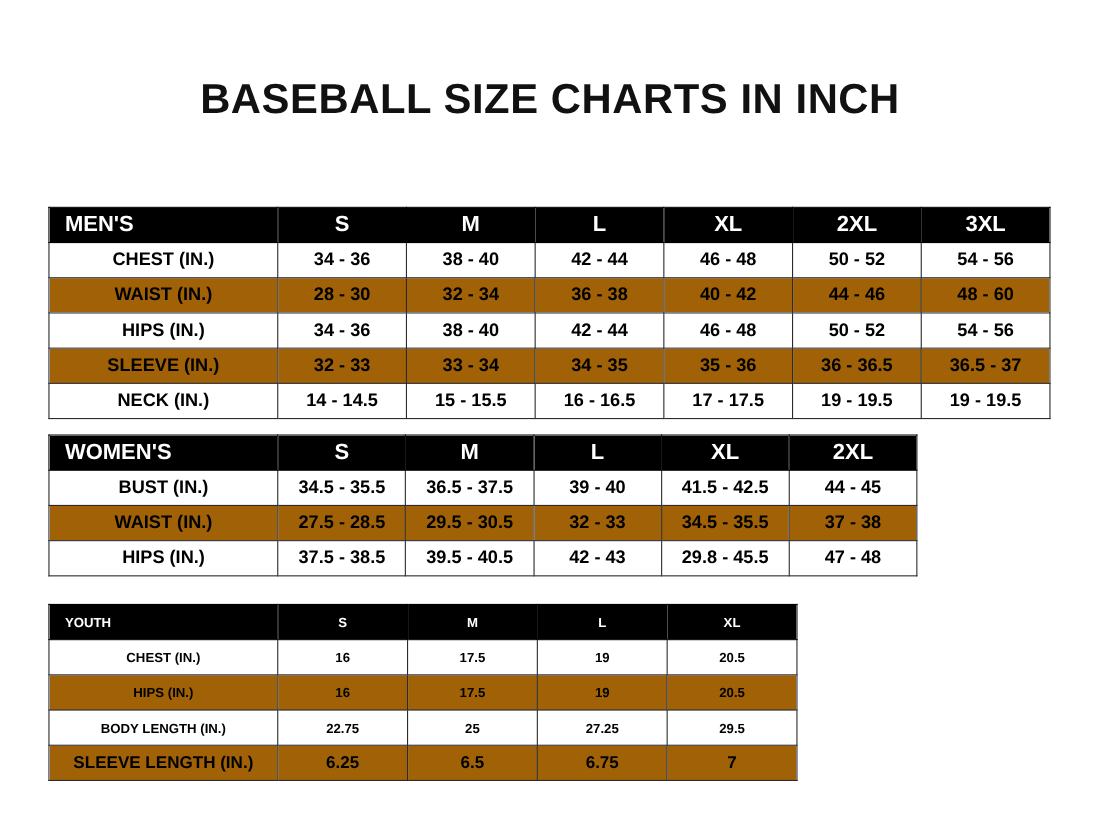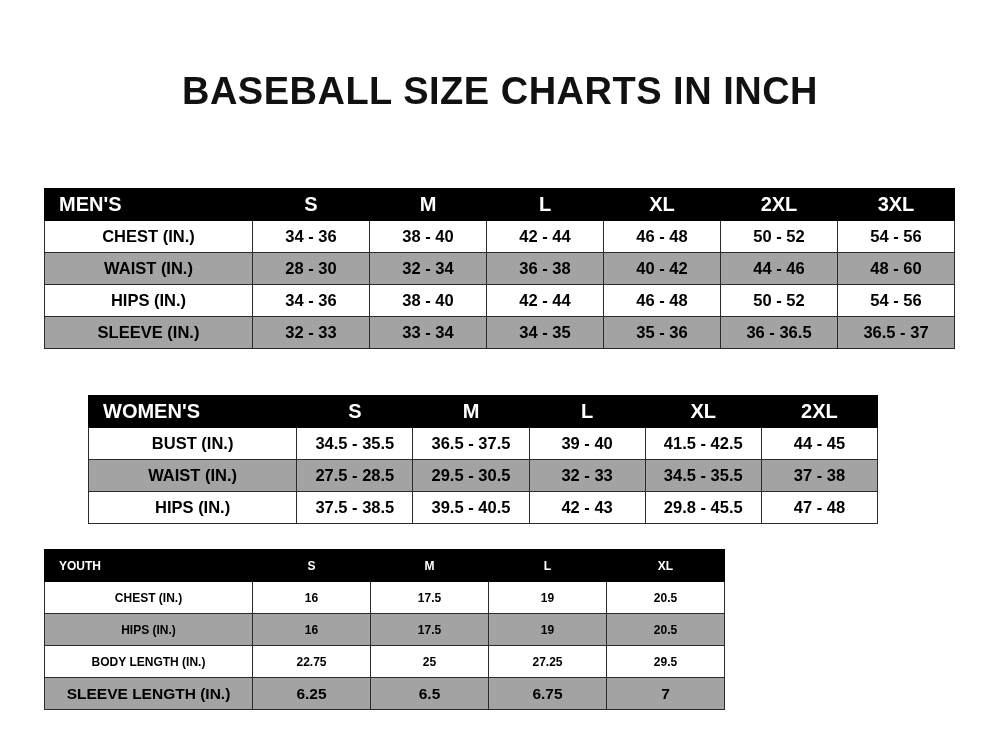--- a/index.html
+++ b/index.html
@@ -54,41 +54,40 @@
     color: #ffffff;
     border: 1px solid #000000;
     height: 31px;
     font-size: 20px;
   }
   .chart thead th.rowlabel {
     text-align: left;
     padding-left: 14px;
   }
   .chart tbody tr.alt td {
-    background: #a3a3a3;
+    background: #a16207;
   }
   .chart tbody tr td:first-child {
     text-align: center;
   }
 
   
   #mens-chart {
     top: 188px;
     left: 44px;
     width: 910px;
   }
   #mens-chart col.c0 { width: 208px; }
   #mens-chart col.cx { width: 117px; }
 
   
   #womens-chart {
     top: 395px;
     left: 44px;
     width: 790px;
-    margin-left: 44px;
   }
   #womens-chart col.c0 { width: 208px; }
   #womens-chart col.cx { width: 116px; }
 
   
   #youth-chart {
     top: 549px;
     left: 44px;
     width: 680px;
   }
@@ -156,20 +155,29 @@
       </tr>
       <tr class="alt">
         <td>SLEEVE (IN.)</td>
         <td>32 - 33</td>
         <td>33 - 34</td>
         <td>34 - 35</td>
         <td>35 - 36</td>
         <td>36 - 36.5</td>
         <td>36.5 - 37</td>
       </tr>
+      <tr>
+        <td>NECK (IN.)</td>
+        <td>14 - 14.5</td>
+        <td>15 - 15.5</td>
+        <td>16 - 16.5</td>
+        <td>17 - 17.5</td>
+        <td>19 - 19.5</td>
+        <td>19 - 19.5</td>
+      </tr>
     </tbody>
   </table>
 
   <table class="chart" id="womens-chart">
     <colgroup>
       <col class="c0">
         <col class="cx">
         <col class="cx">
         <col class="cx">
         <col class="cx">

